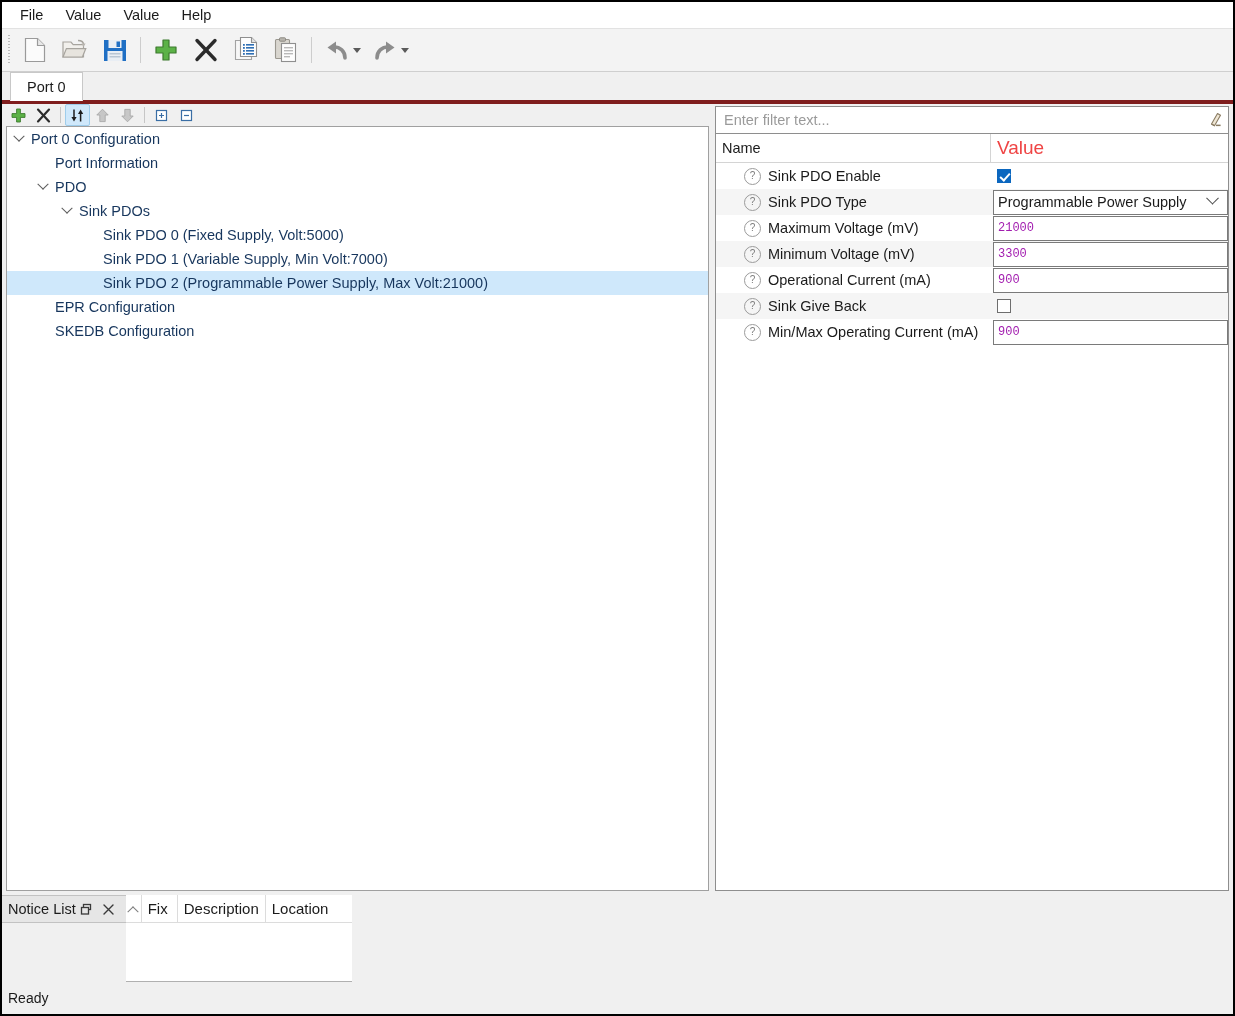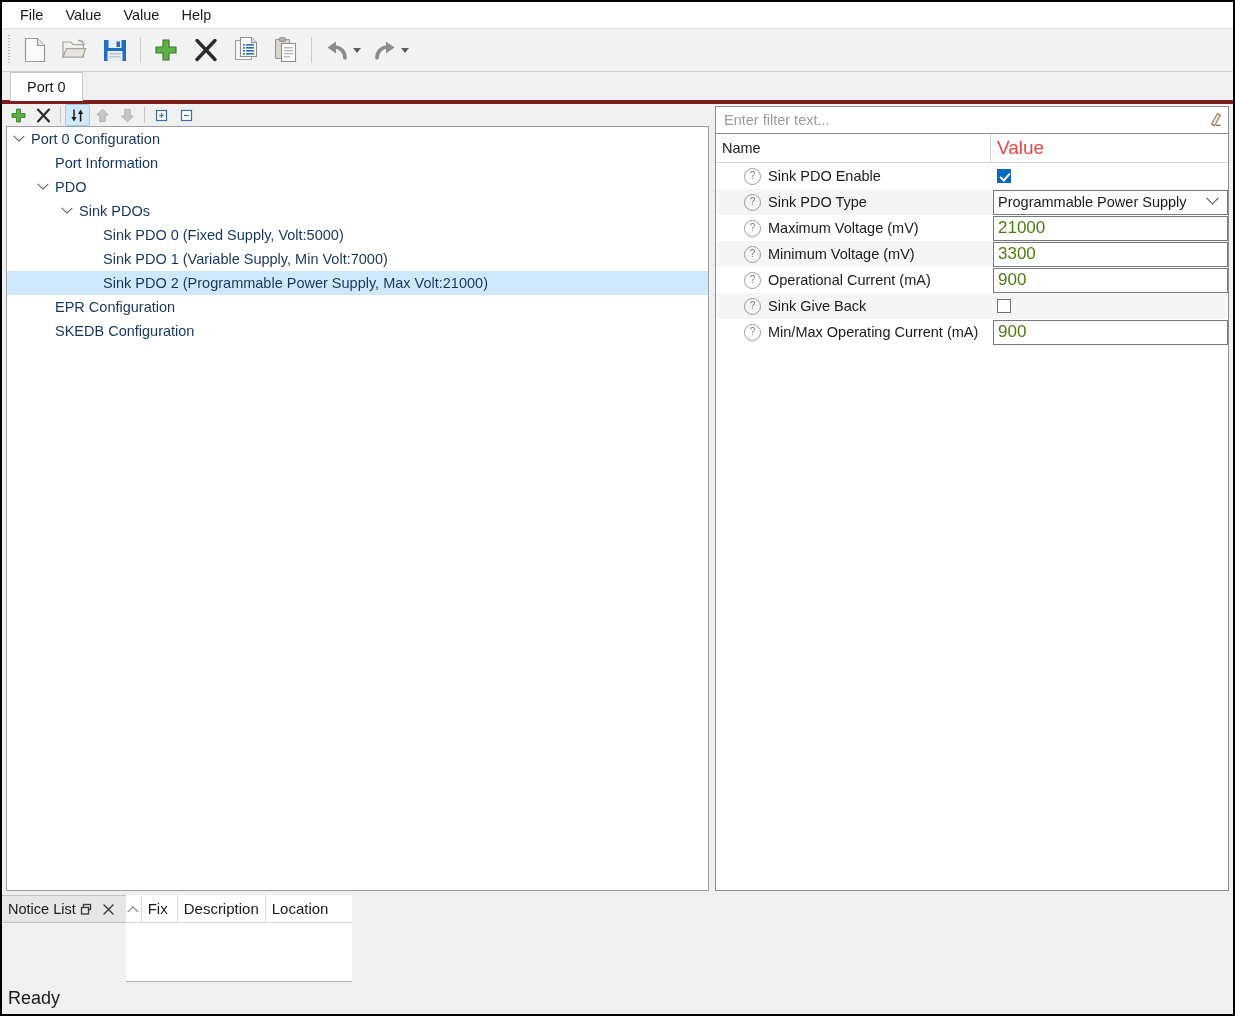--- a/index.html
+++ b/index.html
@@ -274,23 +274,23 @@
     align-items: center;
     padding-left: 2px;
     box-sizing: border-box;
   }
   .editbox {
     width: 100%;
     height: 25px;
     box-sizing: border-box;
     border: 1px solid #7a7a7a;
     background: #ffffff;
-    font-family: Liberation Sans, sans-serif;
-    font-size: 17px;
-    color: #4d7c0f;
+    font-family: Liberation Mono, monospace;
+    font-size: 12px;
+    color: #a21caf;
     padding: 0 4px;
     outline: none;
     display: flex;
     align-items: center;
   }
   .combobox {
     width: 100%;
     height: 25px;
     box-sizing: border-box;
     border: 1px solid #7a7a7a;
@@ -390,21 +390,21 @@
     border-top: 1.3px solid #7d7d7d;
     transform: rotate(45deg) translate(2px, 2px);
   }
 
   .statusbar {
     height: 32px;
     background: #f0f0f0;
     display: flex;
     align-items: center;
     padding-left: 6px;
-    font-size: 18px;
+    font-size: 14px;
     color: #1b1b1b;
     flex: 0 0 auto;
   }
 </style>
 </head>
 <body>
 
 <div class="window">
 
   <div class="menubar">

